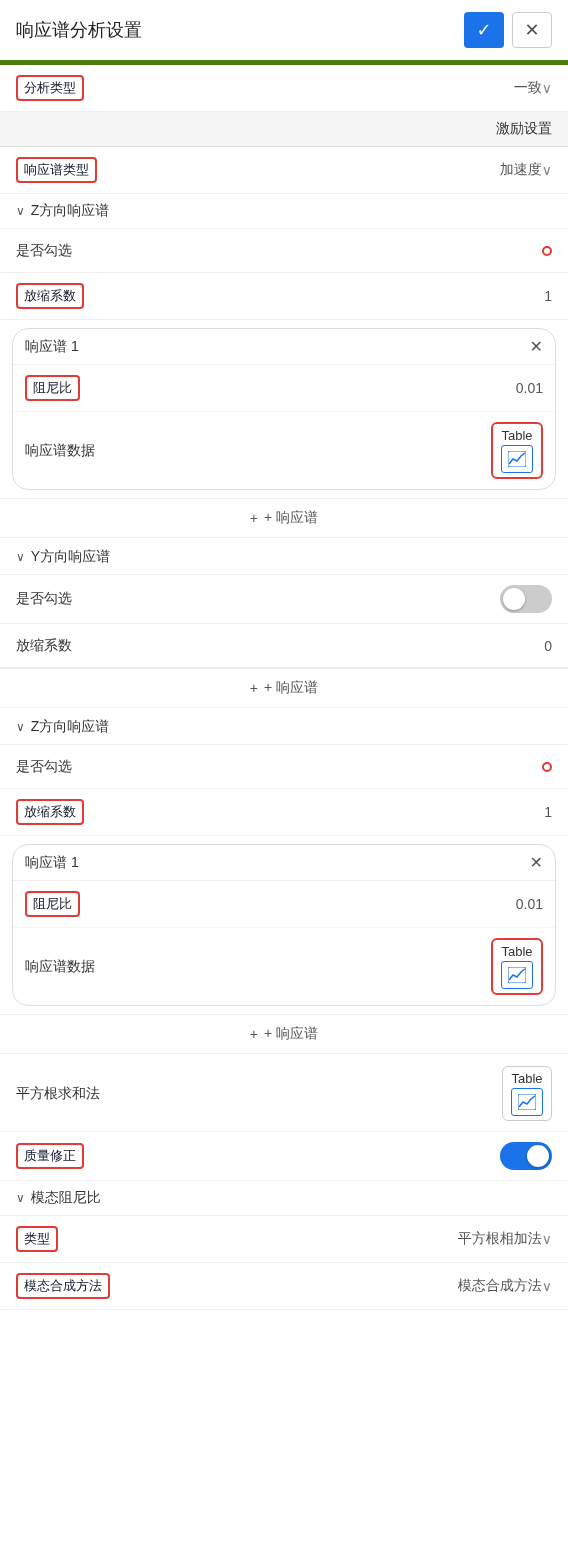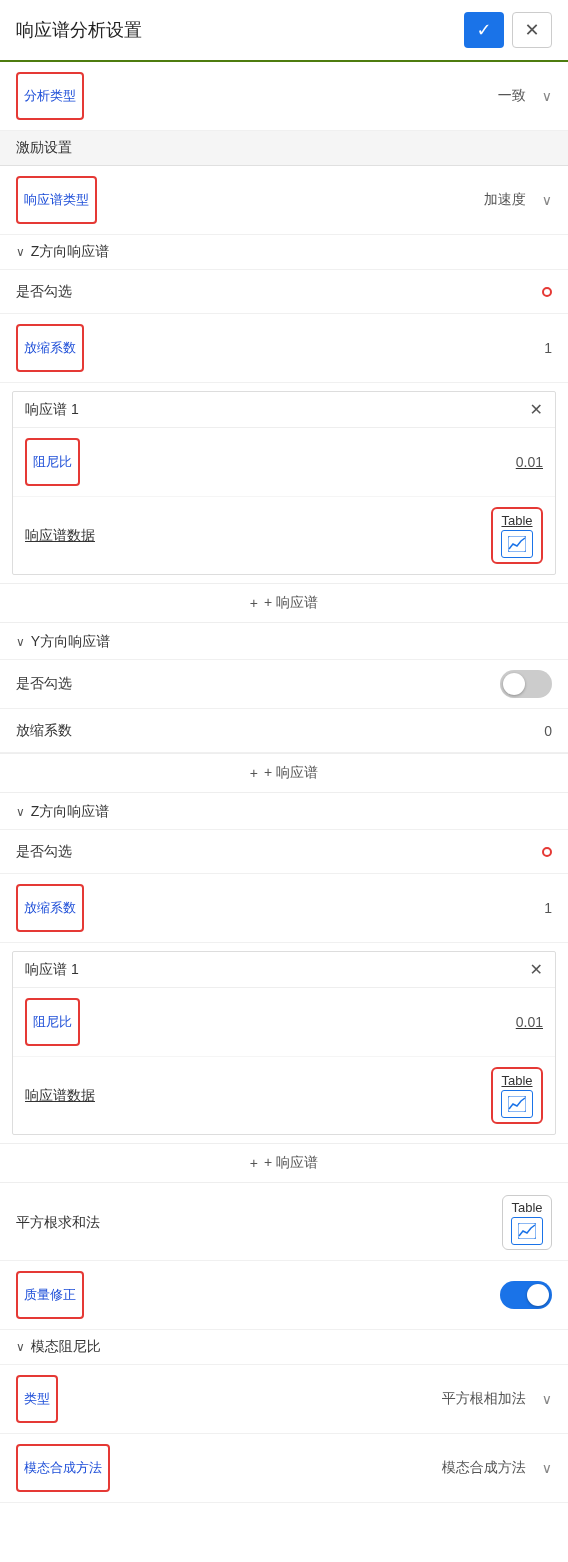--- a/index.html
+++ b/index.html
@@ -11,21 +11,21 @@
       color: #333;
       font-size: 14px;
     }
 
     
     .header {
       display: flex;
       align-items: center;
       justify-content: space-between;
       padding: 12px 16px;
-      border-bottom: 2px solid #4d7c0f;
+      border-bottom: 5px solid #4d7c0f;
       background: #fff;
     }
     .header-title {
       font-size: 18px;
       font-weight: 500;
       color: #222;
     }
     .header-buttons {
       display: flex;
       gap: 8px;
@@ -68,29 +68,30 @@
     }
     .row-label {
       font-size: 14px;
       color: #333;
     }
     .row-value {
       font-size: 14px;
       color: #555;
       display: flex;
       align-items: center;
-      gap: 16px;
+      gap: 0;
     }
     .section-header {
       background: #f5f5f5;
       padding: 8px 16px;
       font-size: 14px;
       color: #333;
       font-weight: 500;
       border-bottom: 1px solid #e0e0e0;
+      text-align: right;
     }
     .subsection-header {
       padding: 8px 16px;
       font-size: 14px;
       color: #333;
       font-weight: 400;
       border-bottom: 1px solid #f0f0f0;
       display: flex;
       align-items: center;
       gap: 6px;
@@ -142,51 +143,50 @@
     
     .dropdown-arrow {
       color: #888;
       font-size: 14px;
     }
 
     
     .highlight-label {
       border: 2px solid #e53935;
       border-radius: 4px;
-      padding: 13px 6px;
+      padding: 2px 6px;
       font-size: 13px;
-      color: #1d4ed8;
+      color: #0f172a;
       display: inline-block;
     }
     
     .highlight-toggle {
       border: 2px solid #e53935;
       border-radius: 8px;
       padding: 3px;
       display: inline-block;
     }
 
     
     .spectrum-card {
       margin: 8px 12px;
       border: 1px solid #ddd;
-      border-radius: 2px;
+      border-radius: 16px;
       background: #fff;
     }
     .spectrum-card-header {
       display: flex;
       align-items: center;
       justify-content: space-between;
       padding: 8px 12px;
       border-bottom: 1px solid #eee;
       font-weight: 500;
     }
     .spectrum-card-body {
       padding: 0;
-      text-decoration: underline;
     }
     .card-row {
       display: flex;
       align-items: center;
       justify-content: space-between;
       padding: 10px 12px;
       border-bottom: 1px solid #f5f5f5;
       min-height: 44px;
     }
     .card-row:last-child {

